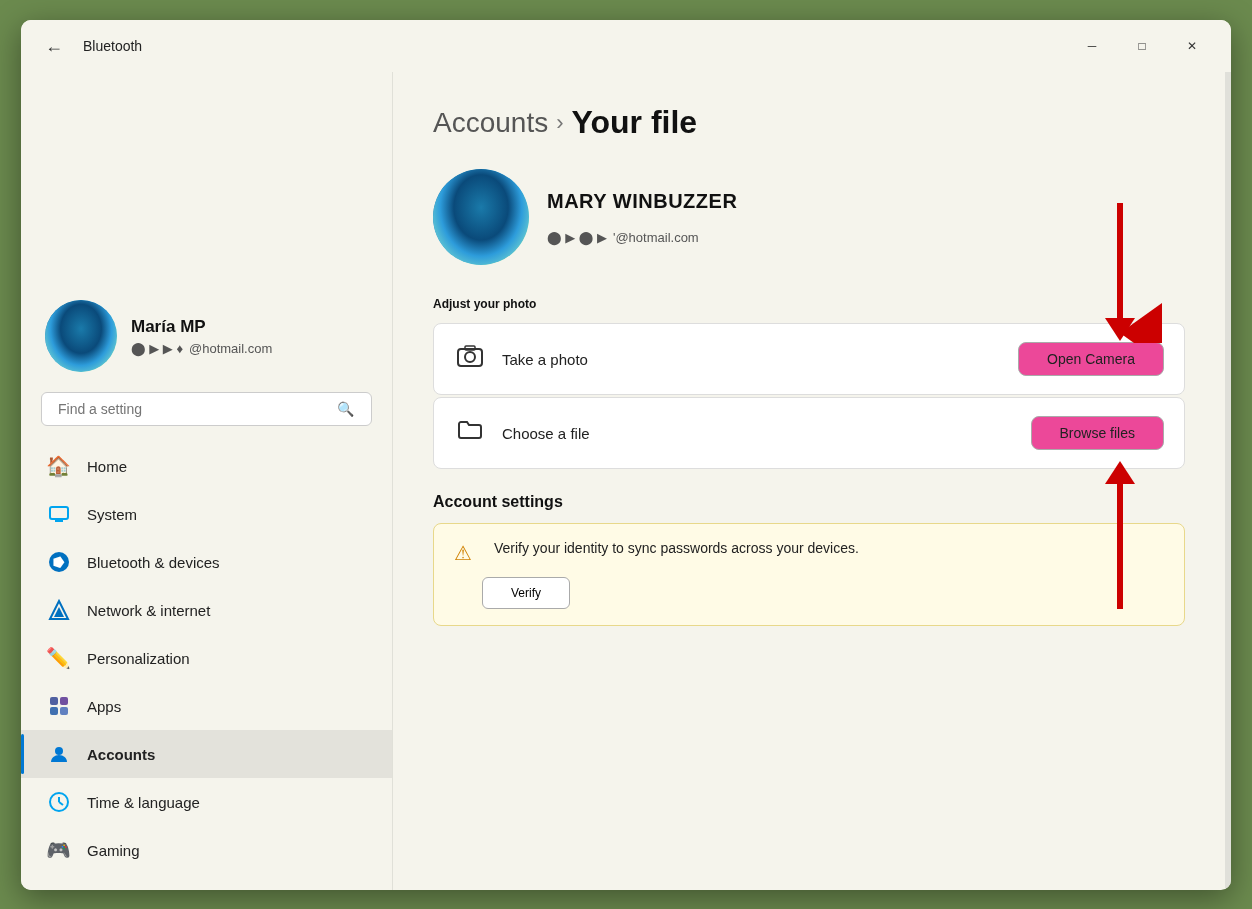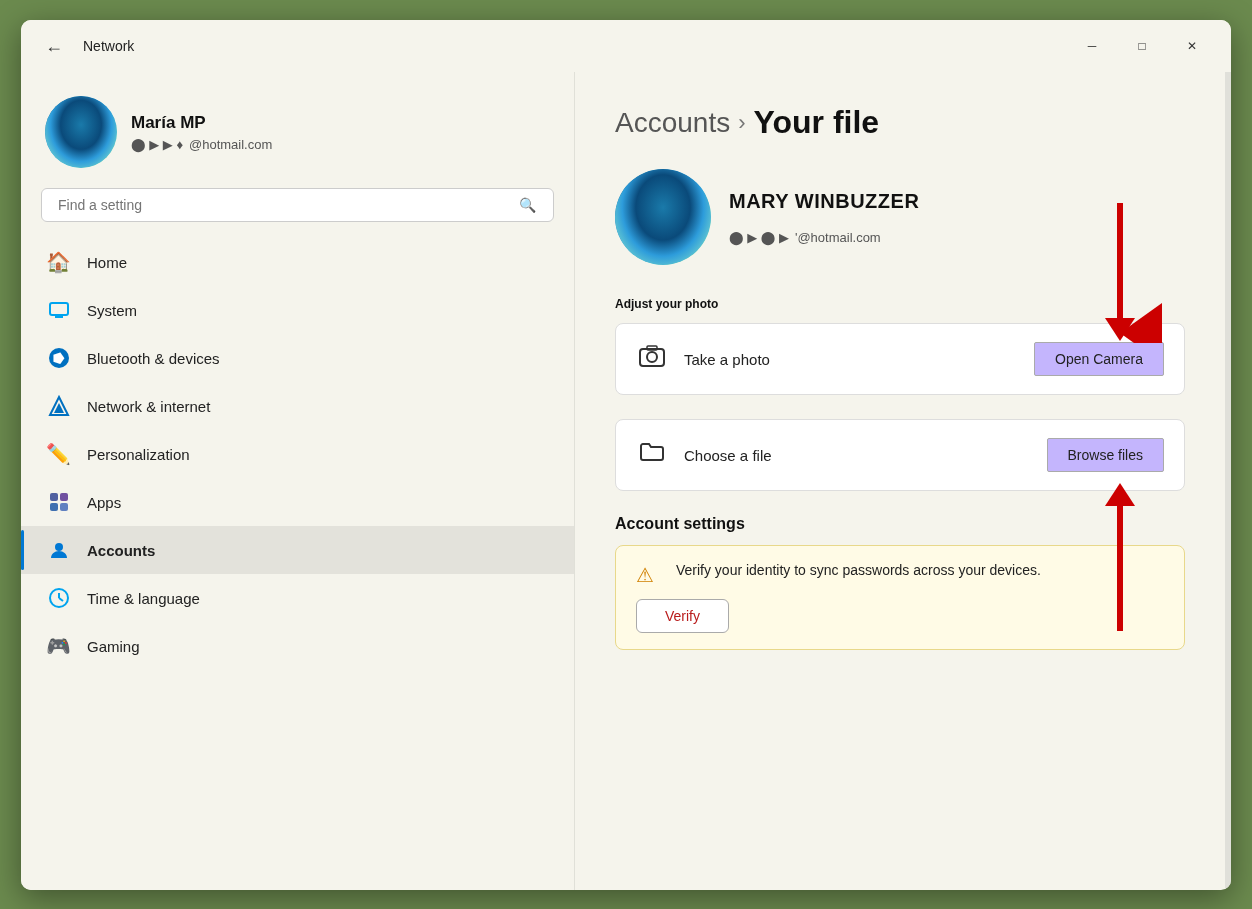--- a/index.html
+++ b/index.html
@@ -66,26 +66,27 @@
       display: flex;
       align-items: center;
       justify-content: center;
       border-radius: 4px;
     }
     .content {
       display: flex;
       flex: 1;
     }
     .sidebar {
-      width: 554px;
+      width: 372px;
       padding: 16px 0;
       background: #f5f4ec;
       border-right: 1px solid #e0e0d8;
       display: flex;
       flex-direction: column;
+      justify-content: flex-end;
     }
     .user-section {
       display: flex;
       align-items: center;
       gap: 14px;
       padding: 8px 24px 20px 24px;
     }
     .avatar-large {
       width: 72px;
       height: 72px;
@@ -238,38 +239,38 @@
       margin-bottom: 12px;
     }
     .card {
       background: #fff;
       border: 1px solid #ddd;
       border-radius: 8px;
       padding: 18px 20px;
       display: flex;
       align-items: center;
       gap: 16px;
-      margin-bottom: 24px;
+      margin-bottom: 2px;
     }
     .card-icon {
       font-size: 24px;
       color: #333;
       width: 32px;
       text-align: center;
     }
     .card-label {
       flex: 1;
       font-size: 15px;
       color: #222;
     }
     .card-btn {
-      background: #c4b5fd;
+      background: #ec4899;
       border: 1px solid #aaa;
-      border-radius: 2px;
-      padding: 8px 20px;
+      border-radius: 8px;
+      padding: 8px 28px;
       font-size: 14px;
       cursor: pointer;
       color: #222;
       font-family: 'Segoe UI', Arial, sans-serif;
     }
     .account-settings-title {
       font-size: 16px;
       font-weight: 600;
       color: #111;
       margin: 20px 0 12px 0;
@@ -288,25 +289,26 @@
       align-items: flex-start;
       gap: 12px;
     }
     .warning-icon { font-size: 20px; color: #d08000; flex-shrink: 0; margin-top: 1px; }
     .warning-text { font-size: 14px; color: #222; font-weight: 500; flex: 1; margin-left: 10px; }
     .verify-btn {
       background: #fff;
       border: 1px solid #aaa;
       border-radius: 6px;
       padding: 8px 28px;
-      font-size: 14px;
+      font-size: 12px;
       cursor: pointer;
-      color: #b91c1c;
+      color: #000000;
       align-self: flex-start;
       font-family: 'Segoe UI', Arial, sans-serif;
+      margin-left: 28px;
     }
     .scrollbar {
       width: 6px;
       background: #e0e0da;
     }
     
     .eye-avatar {
       width: 100%;
       height: 100%;
       background: radial-gradient(ellipse at 50% 40%, #1a7aaa 0%, #0a4a7a 40%, #2d9cdb 60%, #6dcfcf 80%, #a0d890 100%);
@@ -314,21 +316,21 @@
     }
   </style>
 </head>
 <body>
 
 <div class="window">
 
   <div class="titlebar">
     <div class="titlebar-left">
       <button class="back-btn">←</button>
-      <span class="title-text">Network</span>
+      <span class="title-text">Bluetooth</span>
     </div>
     <div class="titlebar-controls">
       <button class="win-btn">─</button>
       <button class="win-btn">□</button>
       <button class="win-btn close">✕</button>
     </div>
   </div>
 
   <div class="content">
 

